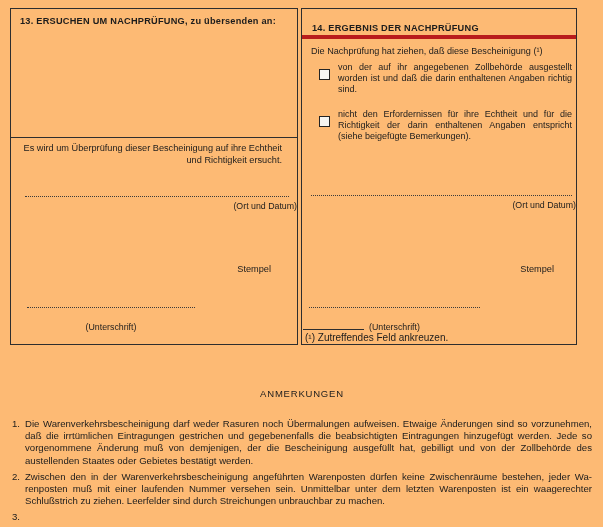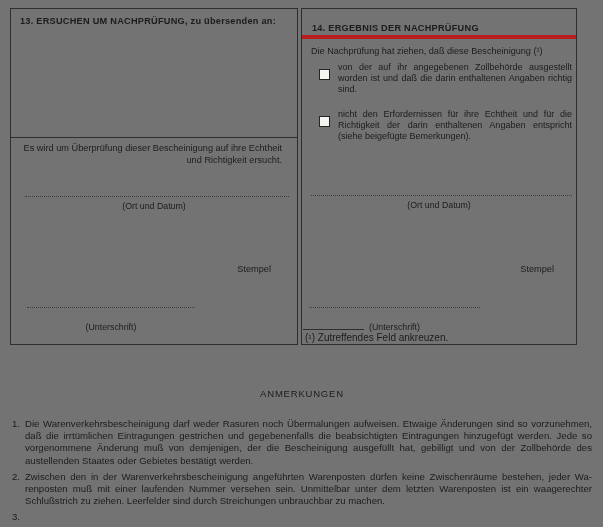--- a/index.html
+++ b/index.html
@@ -3,21 +3,21 @@
 <meta charset="utf-8">
 <style>
   * { box-sizing: border-box; margin: 0; padding: 0; }
   html, body { background: #e9e8e5; }
   body { font-family: "Liberation Sans", "DejaVu Sans", sans-serif; }
 
   .page {
     position: relative;
     width: 603px;
     height: 527px;
-    background: #737373;
+    background: #fdba74;
     color: #1c1c1c;
     overflow: hidden;
     -webkit-font-smoothing: antialiased;
   }
 
   
   .box {
     position: absolute;
     top: 8px;
     height: 337px;
@@ -43,21 +43,21 @@
     position: absolute; top: 134px; left: 8px; width: 263px;
     font-size: 9.2px; line-height: 11.5px; text-align: right;
   }
 
   .dotted-line { border-bottom: 1px dotted #3c3c3c; height: 0; }
   .b13-ort-line  { position: absolute; top: 187px; left: 14px; right: 8px; }
   .b14-ort-line  { position: absolute; top: 186px; left: 9px;  right: 4px; }
 
   .line-label {
     position: absolute; left: 0; right: 0;
-    text-align: center; font-size: 8.8px; line-height: 10px;
+    text-align: right; font-size: 8.8px; line-height: 10px;
   }
   .b13-ort-label { top: 192px; }
   .b14-ort-label { top: 191px; }
 
   .stamp-label {
     position: absolute; top: 255px;
     font-size: 9.2px;
   }
   .b13-stamp { right: 26px; }
   .b14-stamp { right: 22px; }

